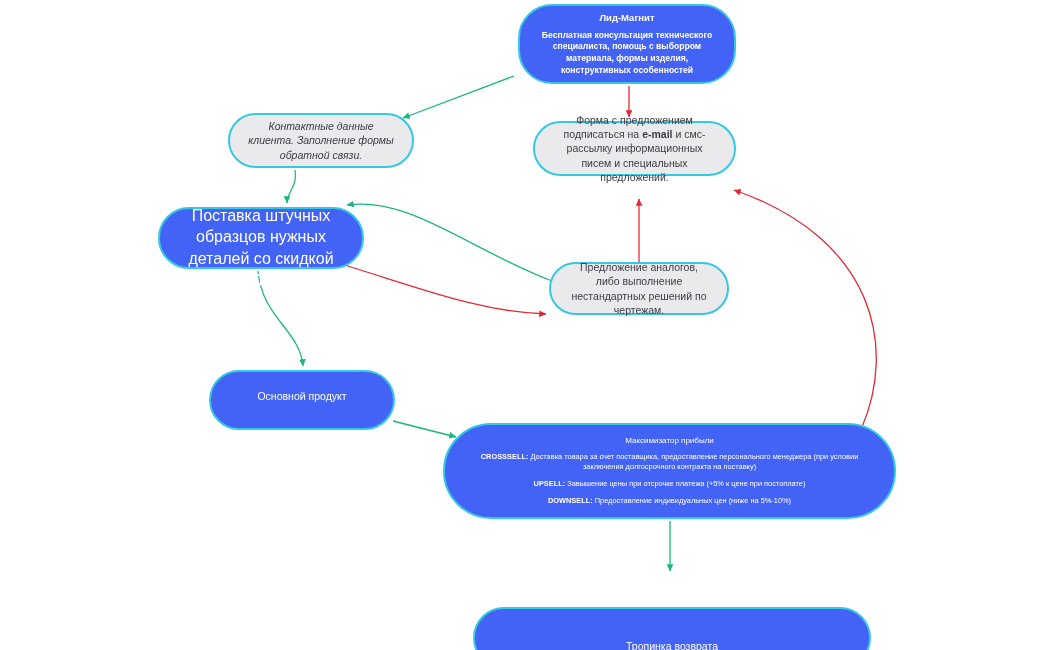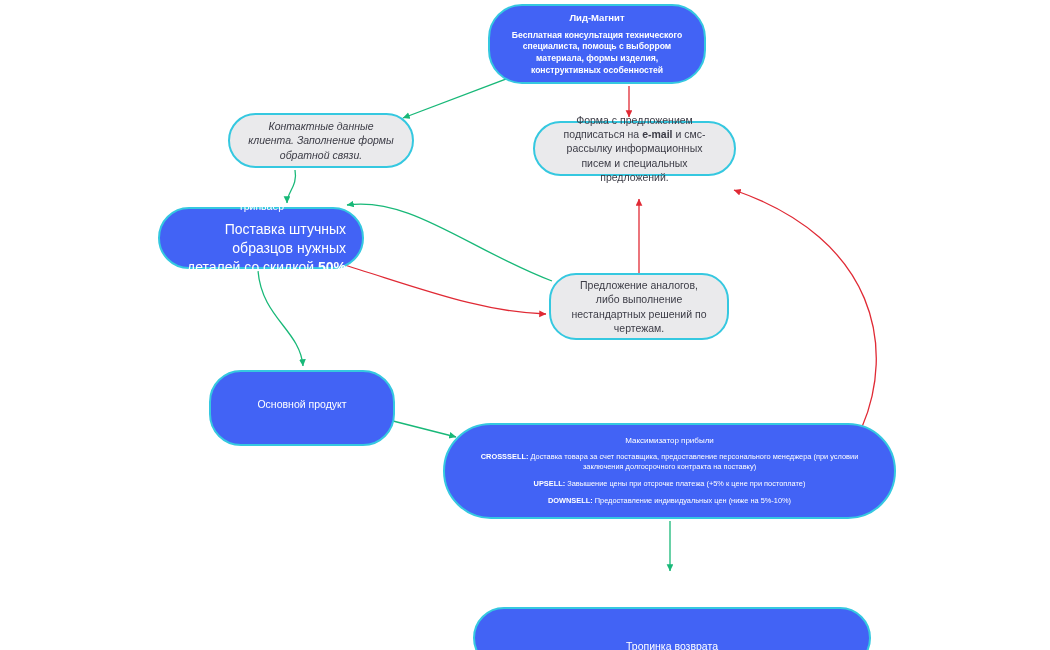--- a/index.html
+++ b/index.html
@@ -49,21 +49,21 @@
     line-height: 1.25;
   }
   .node-body {
     line-height: 1.35;
   }
   .blue .node-body { color: #ffffff; }
   .grey .node-body { color: #3c3c46; }
 
   
   #node-lead-magnet {
-    left: 488px; top: 4px; width: 218px; height: 80px;
+    left: 518px; top: 4px; width: 218px; height: 80px;
     border-radius: 34px;
   }
   #node-lead-magnet .node-title { font-size: 9.5px; margin-bottom: 6px; }
   #node-lead-magnet .node-body { font-size: 8.6px; font-weight: bold; }
 
   #node-contacts {
     left: 228px; top: 113px; width: 186px; height: 55px;
     border-radius: 28px;
   }
   #node-contacts .node-body { font-size: 10.5px; font-style: italic; }
@@ -73,31 +73,31 @@
     border-radius: 33px;
   }
   #node-subscribe-form .node-body { font-size: 10.5px; }
   #node-subscribe-form .node-body b { font-weight: bold; }
 
   #node-tripwire {
     left: 158px; top: 207px; width: 206px; height: 62px;
     border-radius: 31px;
   }
   #node-tripwire .node-title { font-size: 10.5px; font-weight: normal; margin-bottom: 7px; }
-  #node-tripwire .node-body { font-size: 14px; text-align: right; }
+  #node-tripwire .node-body { font-size: 16px; }
   #node-tripwire .node-body b { font-weight: bold; }
 
   #node-analogs {
-    left: 549px; top: 273px; width: 180px; height: 67px;
+    left: 549px; top: 262px; width: 180px; height: 53px;
     border-radius: 27px;
   }
   #node-analogs .node-body { font-size: 10.5px; }
 
   #node-main-product {
-    left: 209px; top: 370px; width: 186px; height: 76px;
+    left: 209px; top: 370px; width: 186px; height: 60px;
     border-radius: 32px;
     text-align: center;
   }
   #node-main-product .node-title { font-size: 10.5px; font-weight: normal; margin-bottom: 7px; }
   #node-main-product .node-body { font-size: 10.5px; }
 
   #node-profit-maximizer {
     left: 443px; top: 423px; width: 453px; height: 96px;
     border-radius: 48px;
     padding: 4px 22px;

